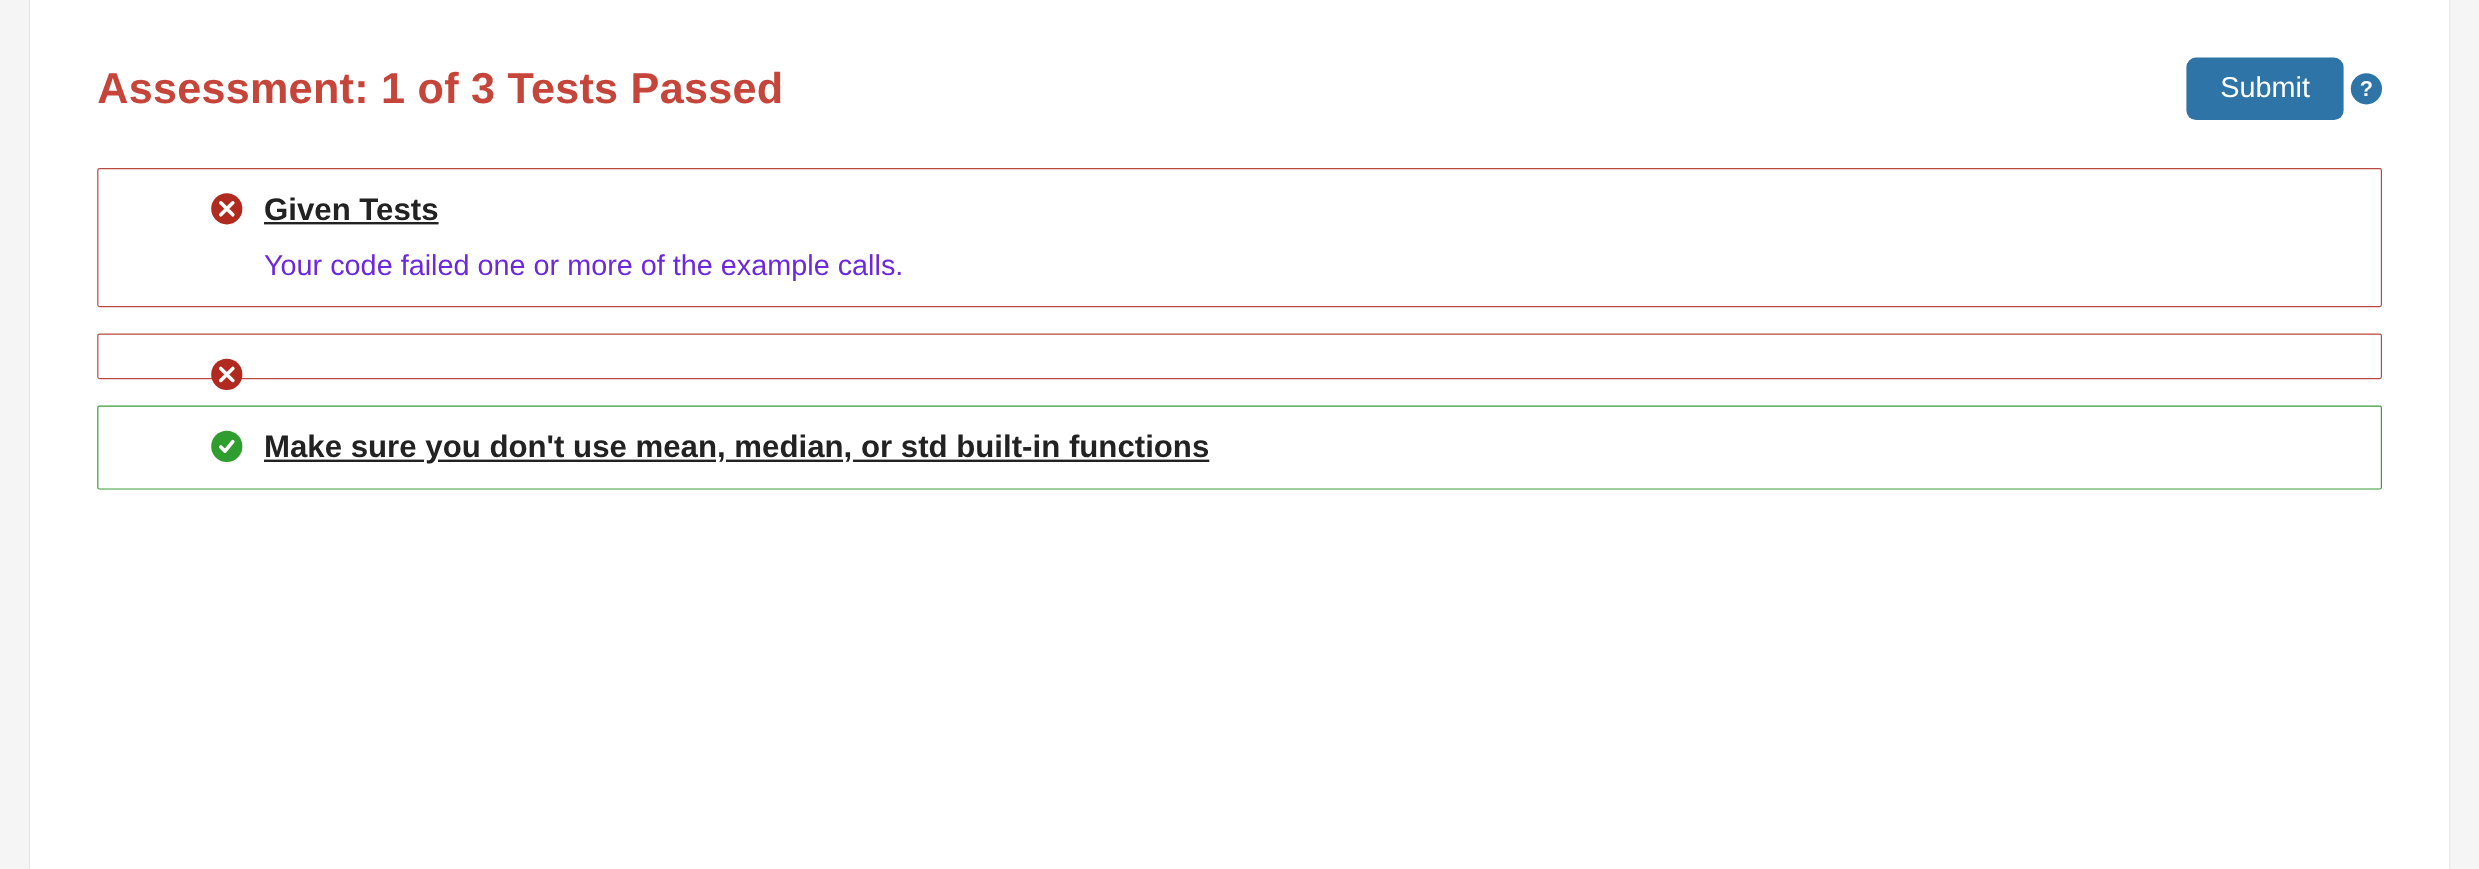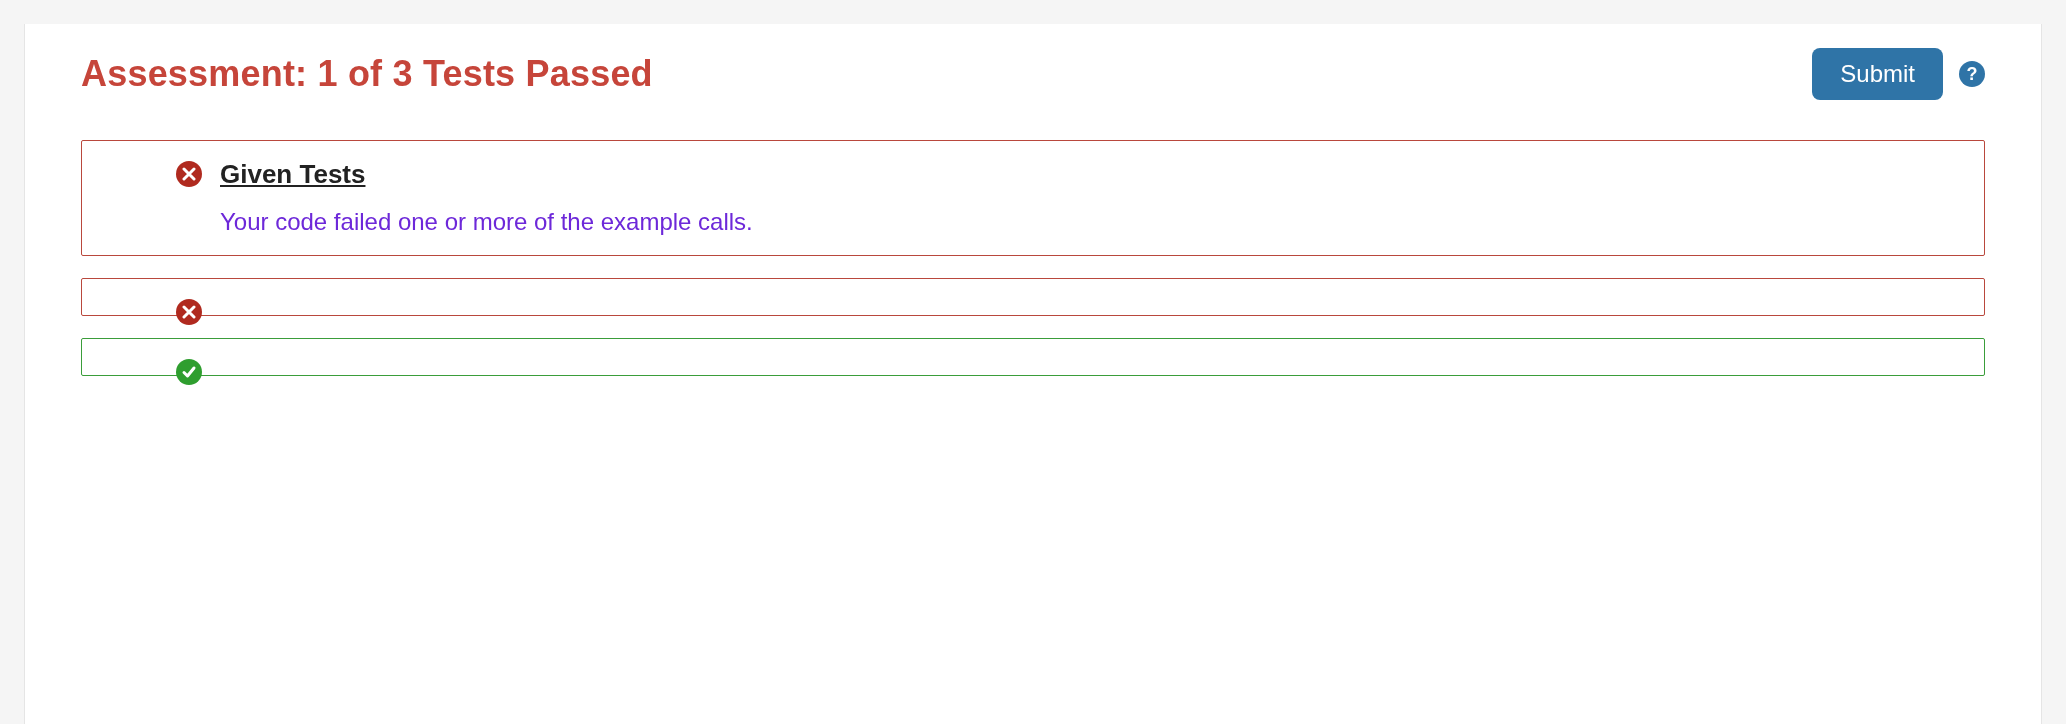--- a/index.html
+++ b/index.html
@@ -17,40 +17,39 @@
   }
   .panel {
     position: absolute;
     left: 24px;
     right: 24px;
     top: 0;
     bottom: 0;
     background: #ffffff;
     border-left: 1px solid #e5e5e5;
     border-right: 1px solid #e5e5e5;
-    padding: 24px 56px 0 56px;
-    margin-top: 24px;
+    padding: 48px 56px 0 56px;
   }
   .header-row {
     display: flex;
     align-items: center;
     justify-content: space-between;
     margin-bottom: 40px;
   }
   .title {
     color: #c6453a;
     font-size: 36px;
     font-weight: 700;
     margin: 0;
     letter-spacing: 0.2px;
   }
   .header-right {
     display: flex;
     align-items: center;
-    gap: 16px;
+    gap: 6px;
   }
   .submit-btn {
     background: #2f74a7;
     color: #ffffff;
     font-size: 24px;
     border: none;
     border-radius: 8px;
     padding: 14px 28px;
     cursor: pointer;
     font-family: inherit;
@@ -146,16 +145,19 @@
       <div class="test-content">
       </div>
     </div>
 
     <div class="test-box pass">
       <div class="status-icon pass">
         <svg width="16" height="16" viewBox="0 0 16 16">
             <path d="M3 8.5 L6.5 12 L13 4" stroke="#ffffff" stroke-width="3" fill="none" stroke-linecap="round" stroke-linejoin="round"></path>
           </svg>
       </div>
+      <div class="test-content">
+        <div class="test-title">Make sure you don't use mean, median, or std built-in functions</div>
+      </div>
     </div>
 
   </div>
 </div>
 
 </body></html>

